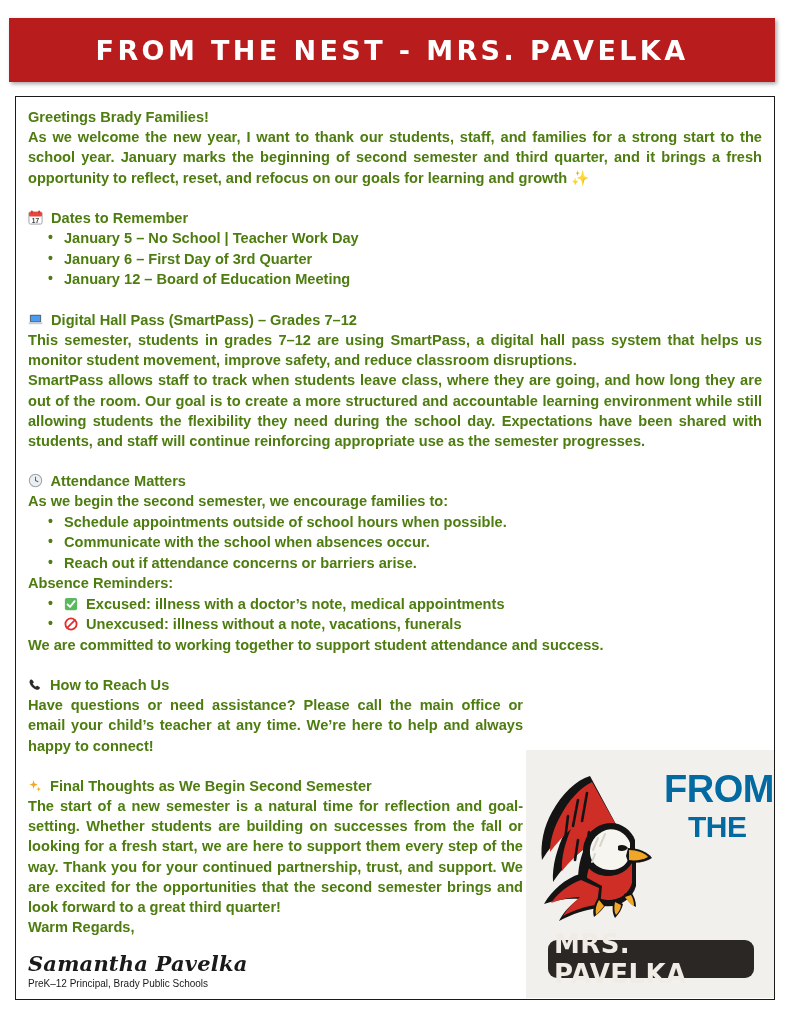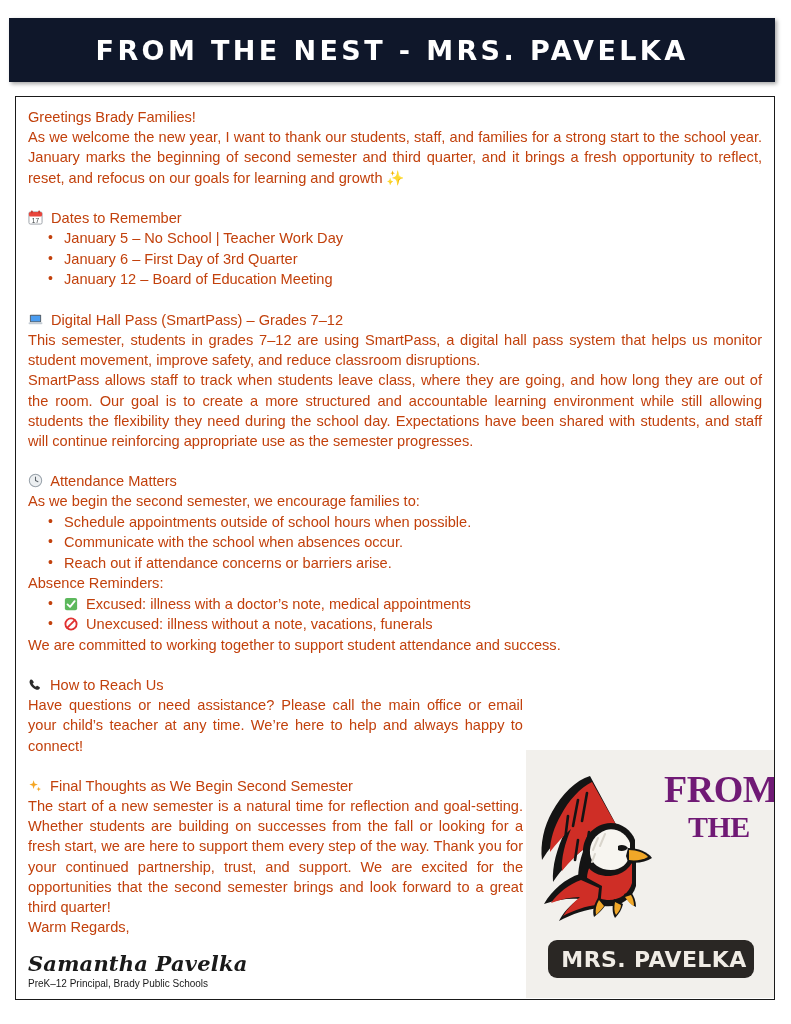--- a/index.html
+++ b/index.html
@@ -16,21 +16,21 @@
     position: relative;
   }
 
   
   .banner {
     position: absolute;
     left: 9px;
     top: 18px;
     width: 766px;
     height: 64px;
-    background: #0f172a;
+    background: #b91c1c;
     box-shadow: 2px 2px 4px rgba(0,0,0,0.35);
     display: flex;
     align-items: center;
     justify-content: center;
   }
   .banner-title {
     color: #ffffff;
     font-size: 27px;
     font-weight: 600;
     letter-spacing: 3.4px;
@@ -47,21 +47,22 @@
     height: 904px;
     border: 1.6px solid #1a1a1a;
     box-sizing: border-box;
     background: #ffffff;
     overflow: hidden;
   }
   .content-inner {
     padding: 10px 12px 0 12px;
     font-size: 14.6px;
     line-height: 20.2px;
-    color: #c2410c;
+    color: #4d7c0f;
+    font-weight: bold;
   }
 
   p.para {
     margin: 0;
     text-align: justify;
     text-justify: inter-word;
   }
   p.flow {
     margin: 0;
     text-align: left;
@@ -116,22 +117,22 @@
     left: 6px;
     top: 16px;
     width: 136px;
     height: 160px;
   }
   .logo-words {
     position: absolute;
     left: 138px;
     top: 22px;
     width: 108px;
-    color: #701a75;
-    font-family: Liberation Serif, serif;
+    color: #0369a1;
+    font-family: Liberation Sans, sans-serif;
     font-weight: bold;
     line-height: 0.92;
     letter-spacing: -0.5px;
   }
   .lw1 { font-size: 38px; }
   .lw2 { font-size: 30px; margin-top: 6px; margin-left: 24px;}
   .lw3 { font-size: 38px; margin-top: 4px; margin-left: 10px;}
   .logo-badge {
     position: absolute;
     left: 22px;
@@ -141,21 +142,21 @@
     background: #2a2724;
     border-radius: 9px;
     display: flex;
     align-items: center;
     justify-content: center;
   }
   .logo-badge span {
     color: #f0ece5;
     font-family: "DejaVu Sans", sans-serif;
     font-weight: bold;
-    font-size: 22px;
+    font-size: 26px;
     letter-spacing: 0.4px;
     margin-left: 6px;
   }
 
   
   .sig-name {
     font-family: "DejaVu Serif", serif;
     font-style: italic;
     font-weight: bold;
     font-size: 21px;

